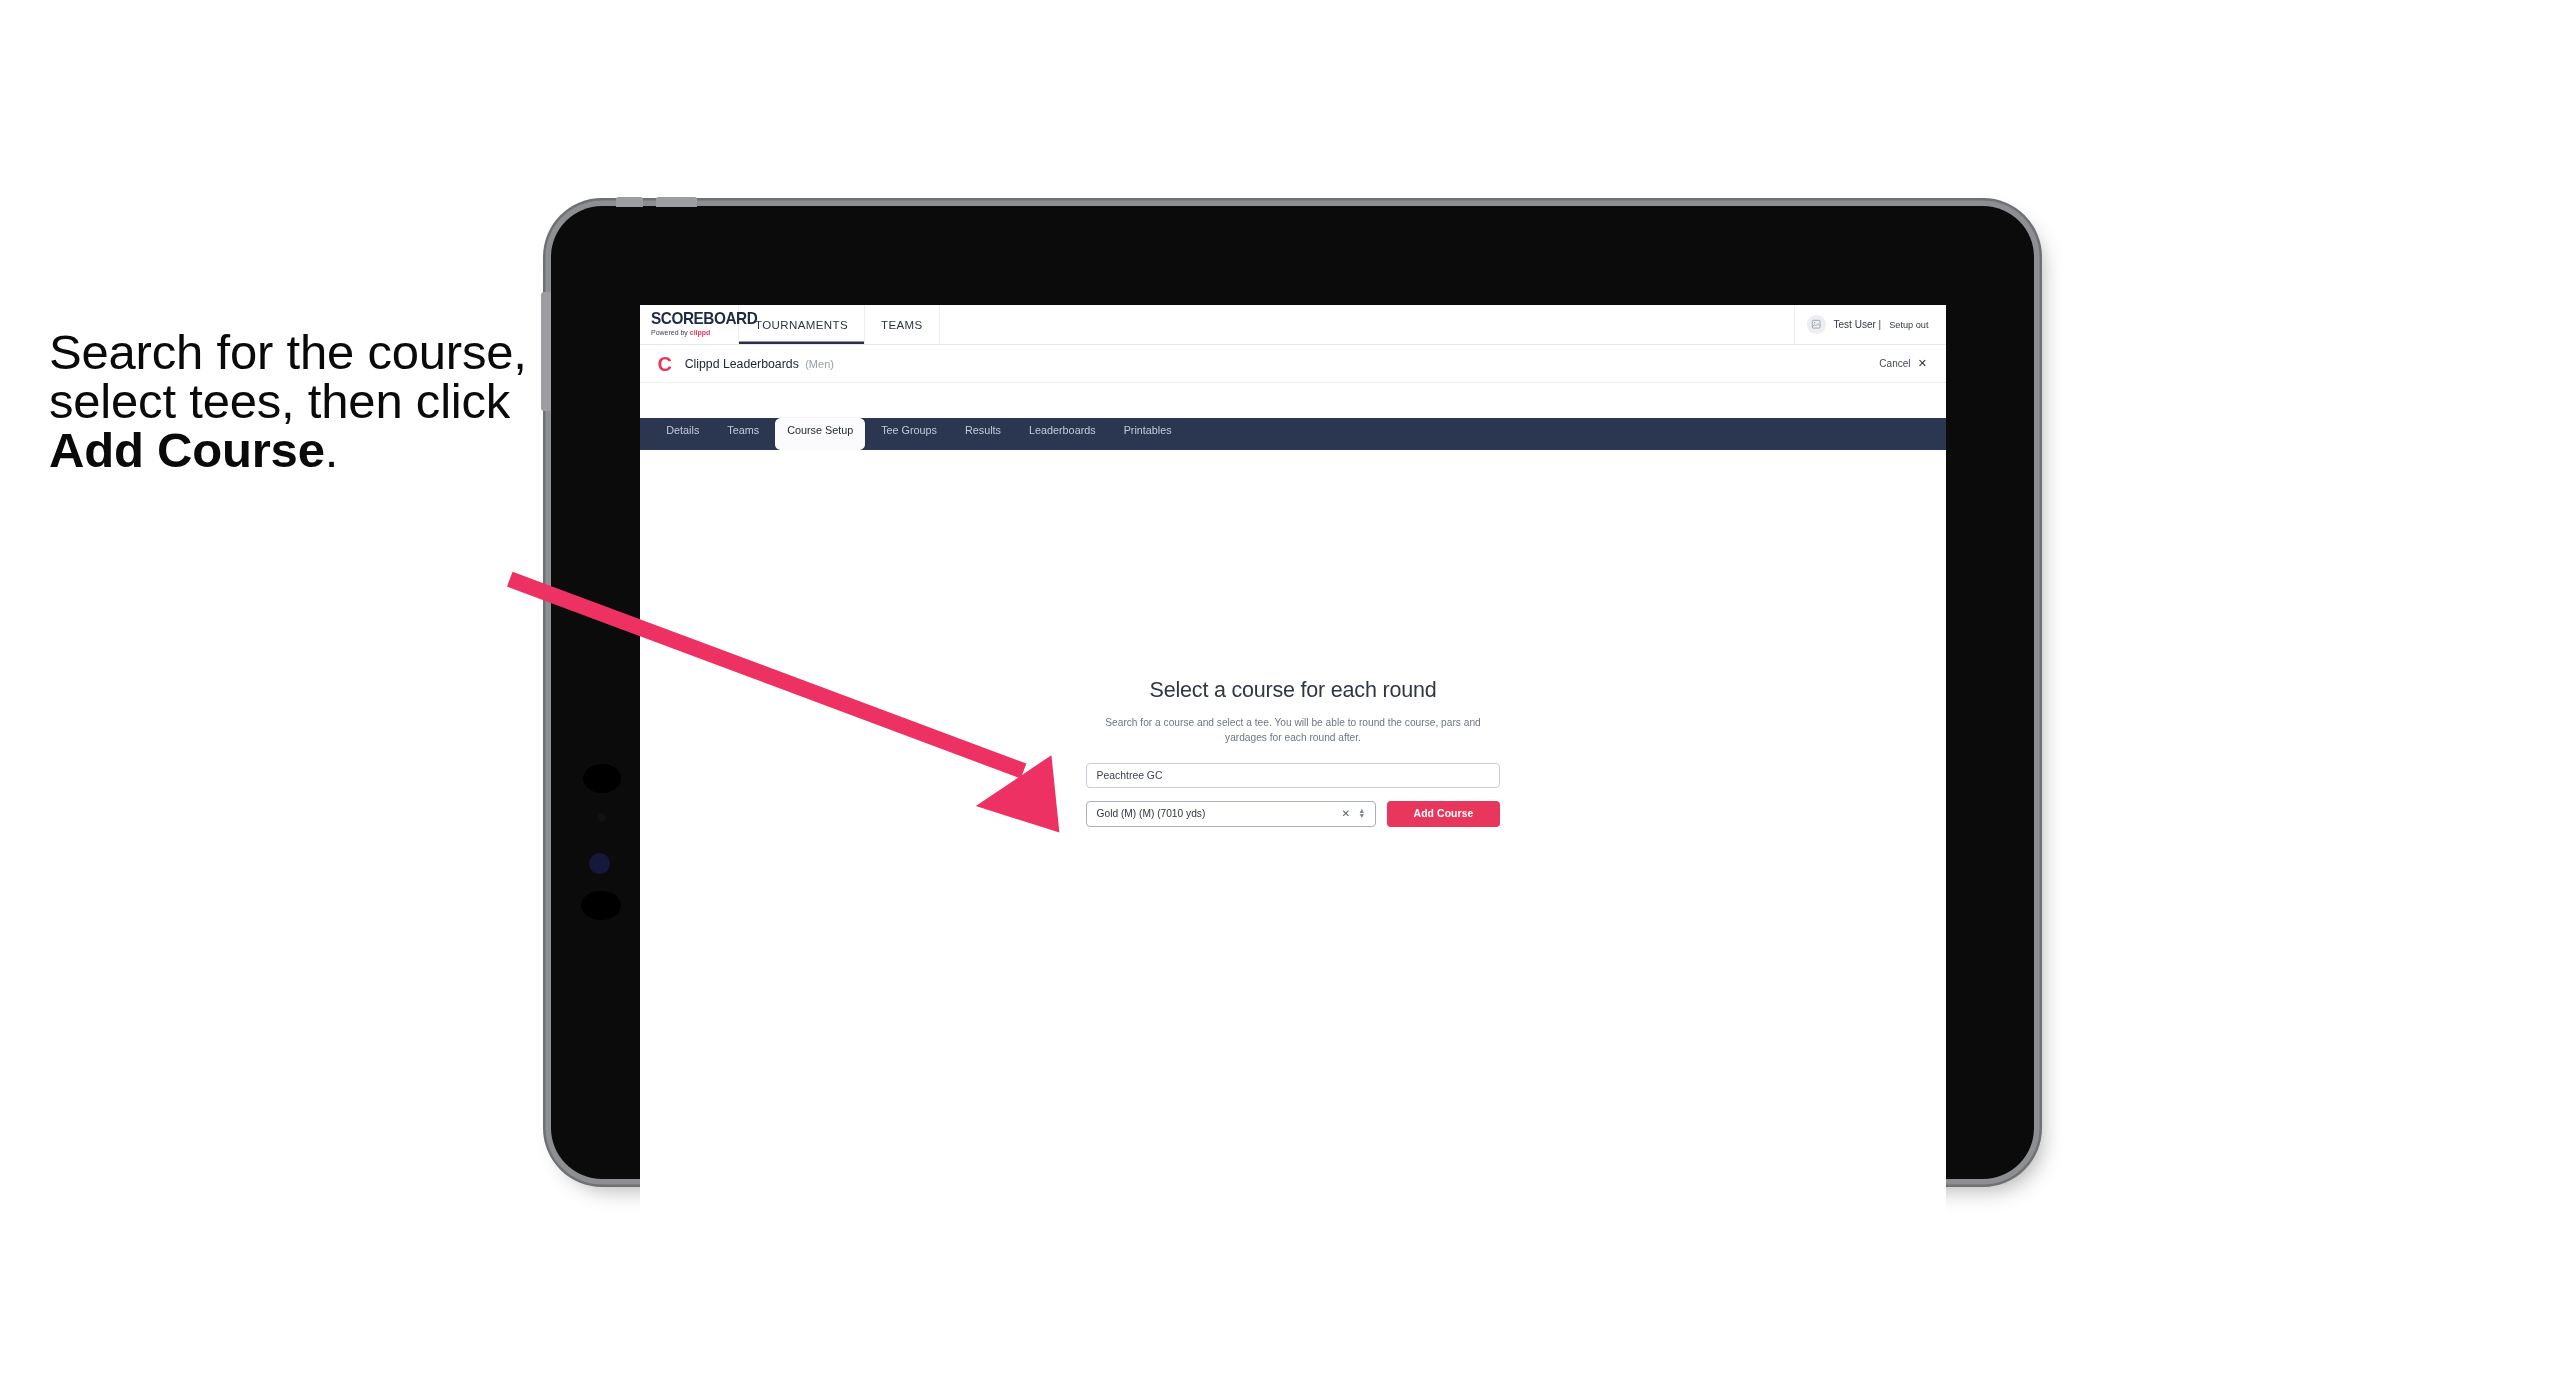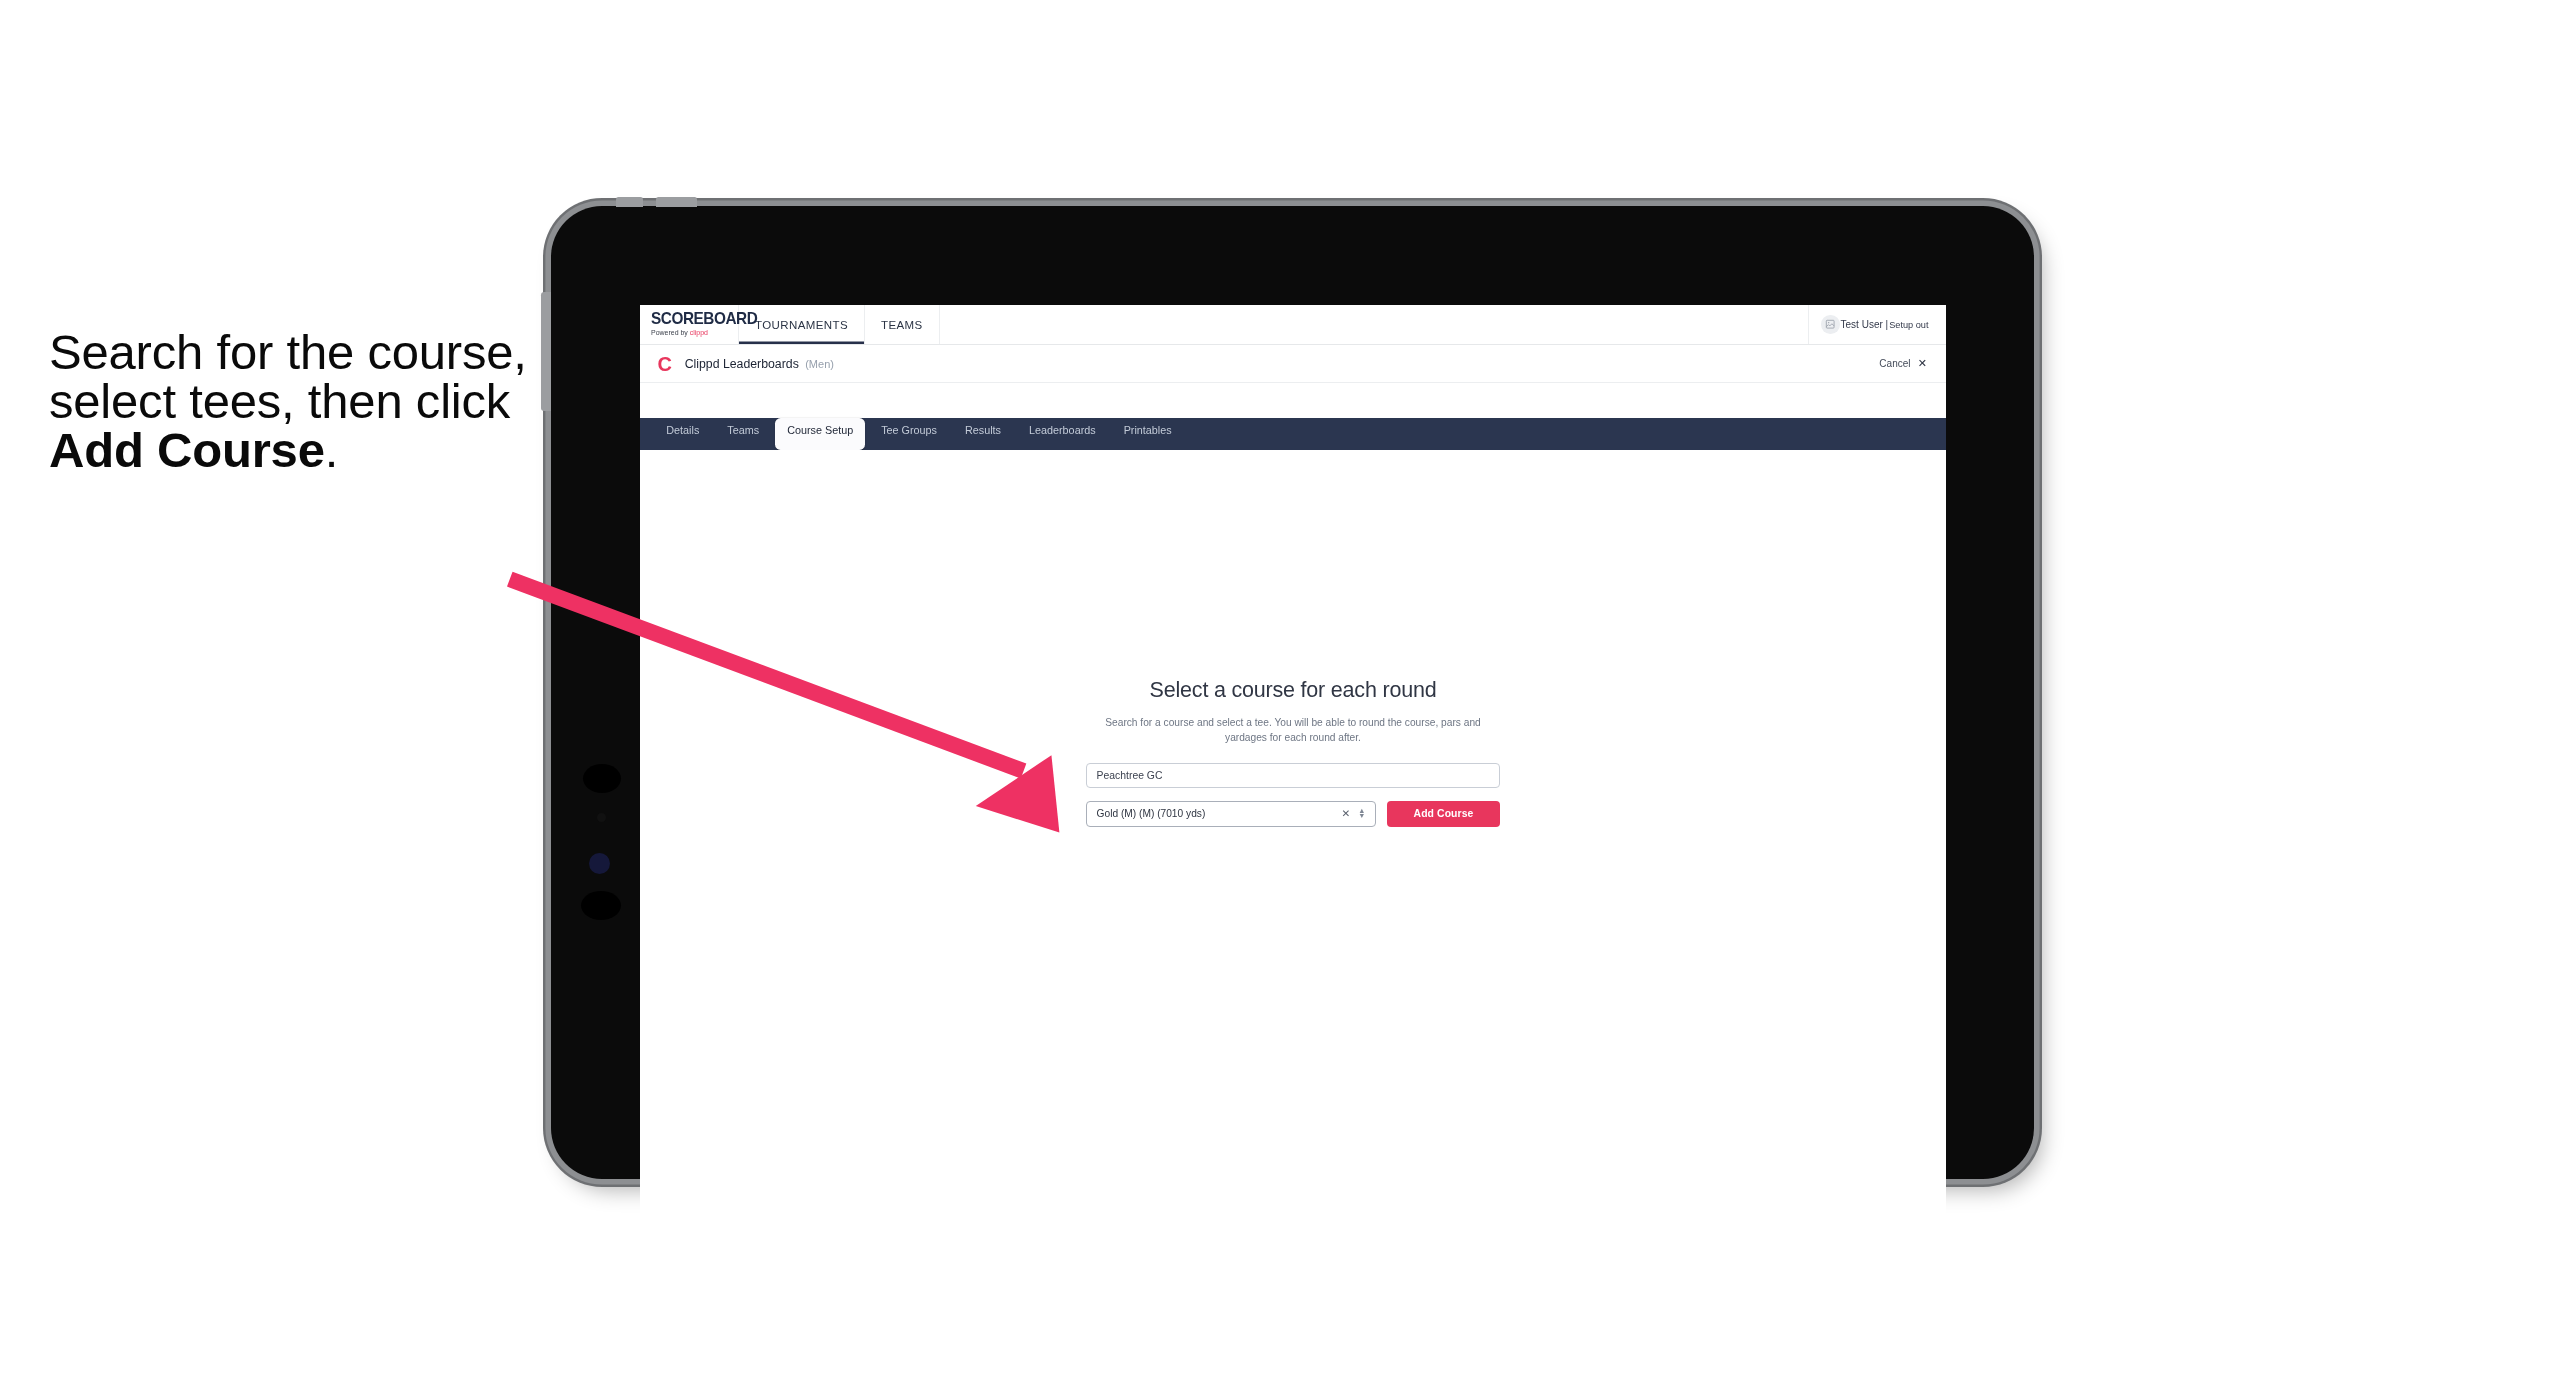--- a/index.html
+++ b/index.html
@@ -73,32 +73,32 @@
   .logo-word {
     font-family:"Liberation Sans Narrow","Liberation Sans", sans-serif;
     font-weight:700; font-size:16.7px; line-height:16.7px;
     letter-spacing:-0.5px; color:#1f2b45;
     transform:scaleX(0.92); transform-origin:left center;
   }
   .logo-sub {
     font-size:7.2px; line-height:8.8px; color:#3a3f4a; margin-top:1.6px;
     transform:scaleX(0.97); transform-origin:left center;
   }
-  .logo-sub .brand { color:#e8365d; font-weight:400; }
+  .logo-sub .brand { color:#e8365d; font-weight:700; }
 
   .appbar-tab {
     display:flex; align-items:center; padding:0 16px;
     font-size:11.5px; color:#2b3445; letter-spacing:0.4px;
     border-right:0.8px solid #eceef0; cursor:pointer;
   }
   .appbar-tab.active { box-shadow: inset 0 -2.4px 0 0 #27304a; }
   .appbar-spacer { flex:1; border-right:0.8px solid #eceef0; }
 
   .appbar-user {
-    display:flex; align-items:center; gap:1px; padding:0 17.5px 0 12.7px;
+    display:flex; align-items:center; gap:8px; padding:0 17.5px 0 12.7px;
   }
   .avatar {
     width:18.3px; height:18.3px; border-radius:50%; background:#eceef1;
     display:flex; align-items:center; justify-content:center;
     color:#9aa0aa;
   }
   .user-name { font-size:10px; color:#33394a; }
   .sign-out { font-size:9.2px; color:#33394a; cursor:pointer; }
 
   

